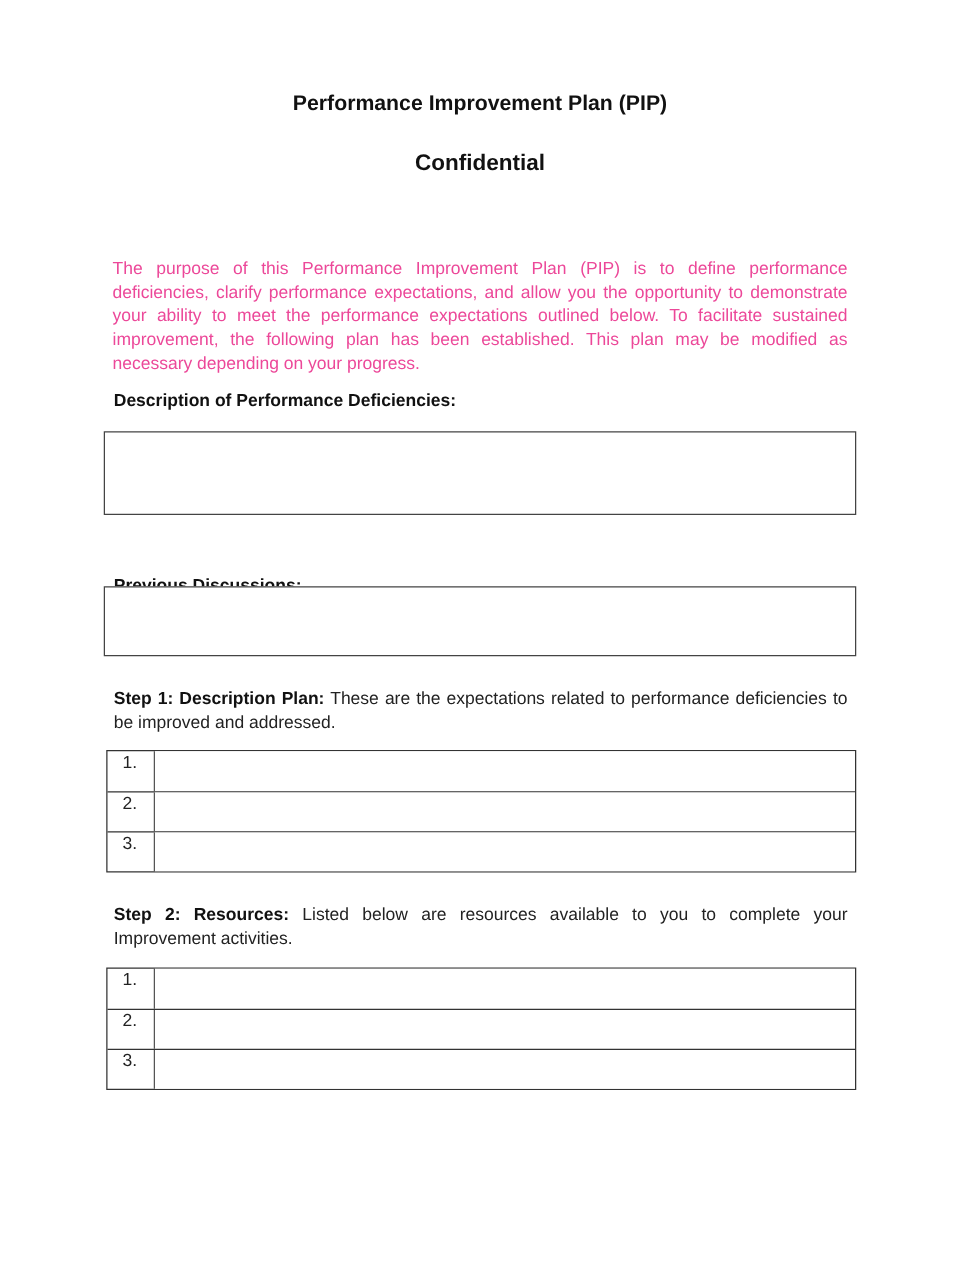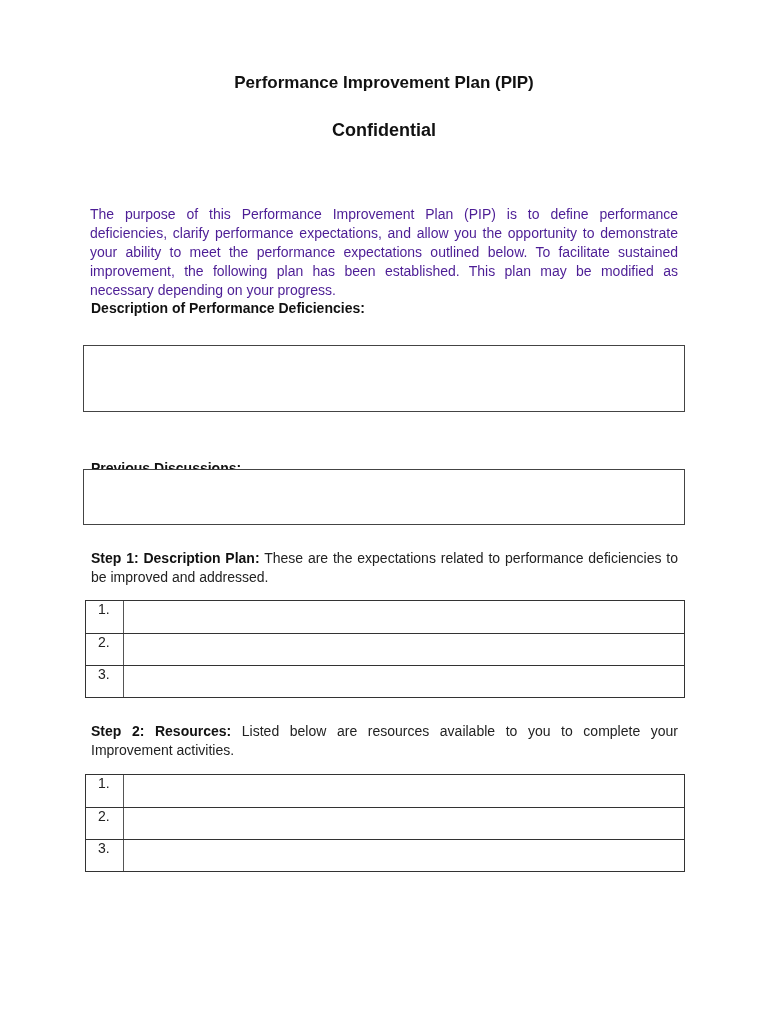--- a/index.html
+++ b/index.html
@@ -56,21 +56,21 @@
     .info-cell.date  { left: 0; top: 32px; width: 300px; height: 30px; border-right: 1.4px solid #555; padding: 2px 0 0 7px; }
     .info-cell.dept  { left: 300px; top: 32px; width: 299px; height: 30px; padding: 2px 0 0 6px; }
 
     .purpose {
       position: absolute;
       left: 90px; top: 205px;
       width: 588px;
       font-size: 14px;
       line-height: 19px;
       text-align: justify;
-      color: #4c1d95;
+      color: #ec4899;
     }
 
     .section-heading {
       position: absolute;
       left: 91px;
       font-weight: bold;
       font-size: 14px;
       color: #111;
     }
 
@@ -126,21 +126,21 @@
 <body>
 
 <div class="page">
 
   <div class="title">Performance Improvement Plan (PIP)</div>
   <div class="confidential">Confidential</div>
 
 
   <div class="purpose">The purpose of this Performance Improvement Plan (PIP) is to define performance deficiencies, clarify performance expectations, and allow you the opportunity to demonstrate your ability to meet the performance expectations outlined below.  To facilitate sustained improvement, the following plan has been established.  This plan may be modified as necessary depending on your progress.</div>
 
-  <div class="section-heading" style="top:300px;">Description of Performance Deficiencies:</div>
+  <div class="section-heading" style="top:312px;">Description of Performance Deficiencies:</div>
   <div class="textbox" style="top:345px; height:67px;">
     <span></span>
   </div>
 
   <div class="section-heading" style="top:460px;text-decoration:underline;">Previous Discussions:</div>
   <div class="textbox" style="top:469px; height:56px;">
     <span></span>
   </div>
 
   <div class="step-text" style="top:549px;"><b>Step 1:  Description Plan:</b><span> These are the expectations related to performance deficiencies to be improved and addressed.</span></div>

